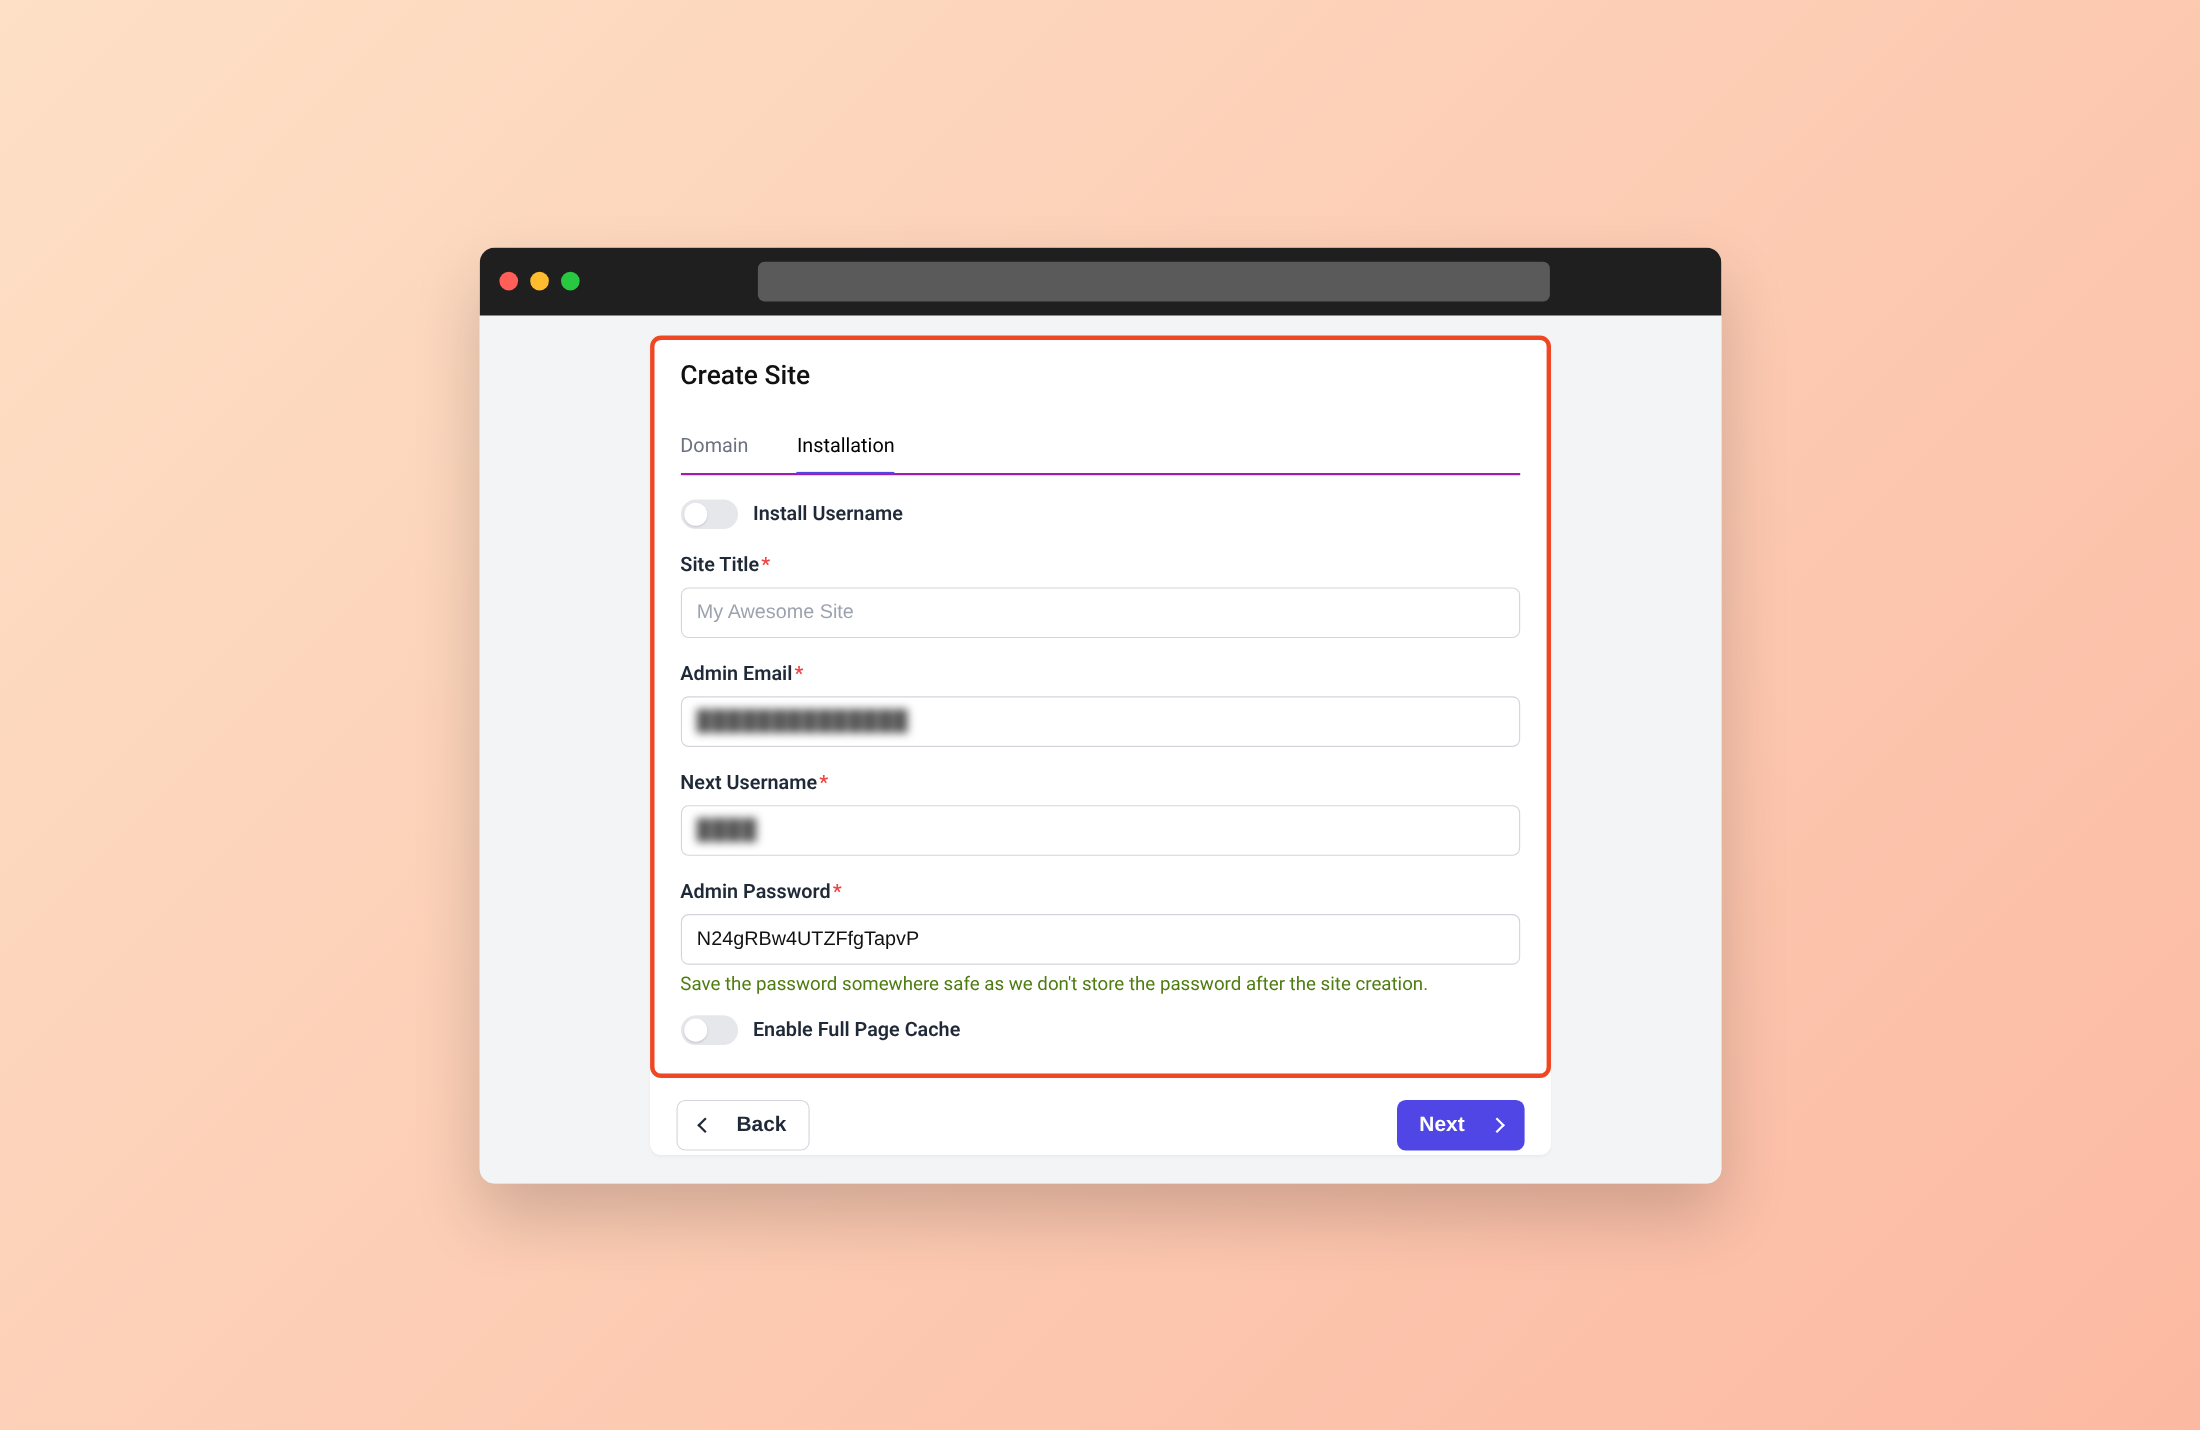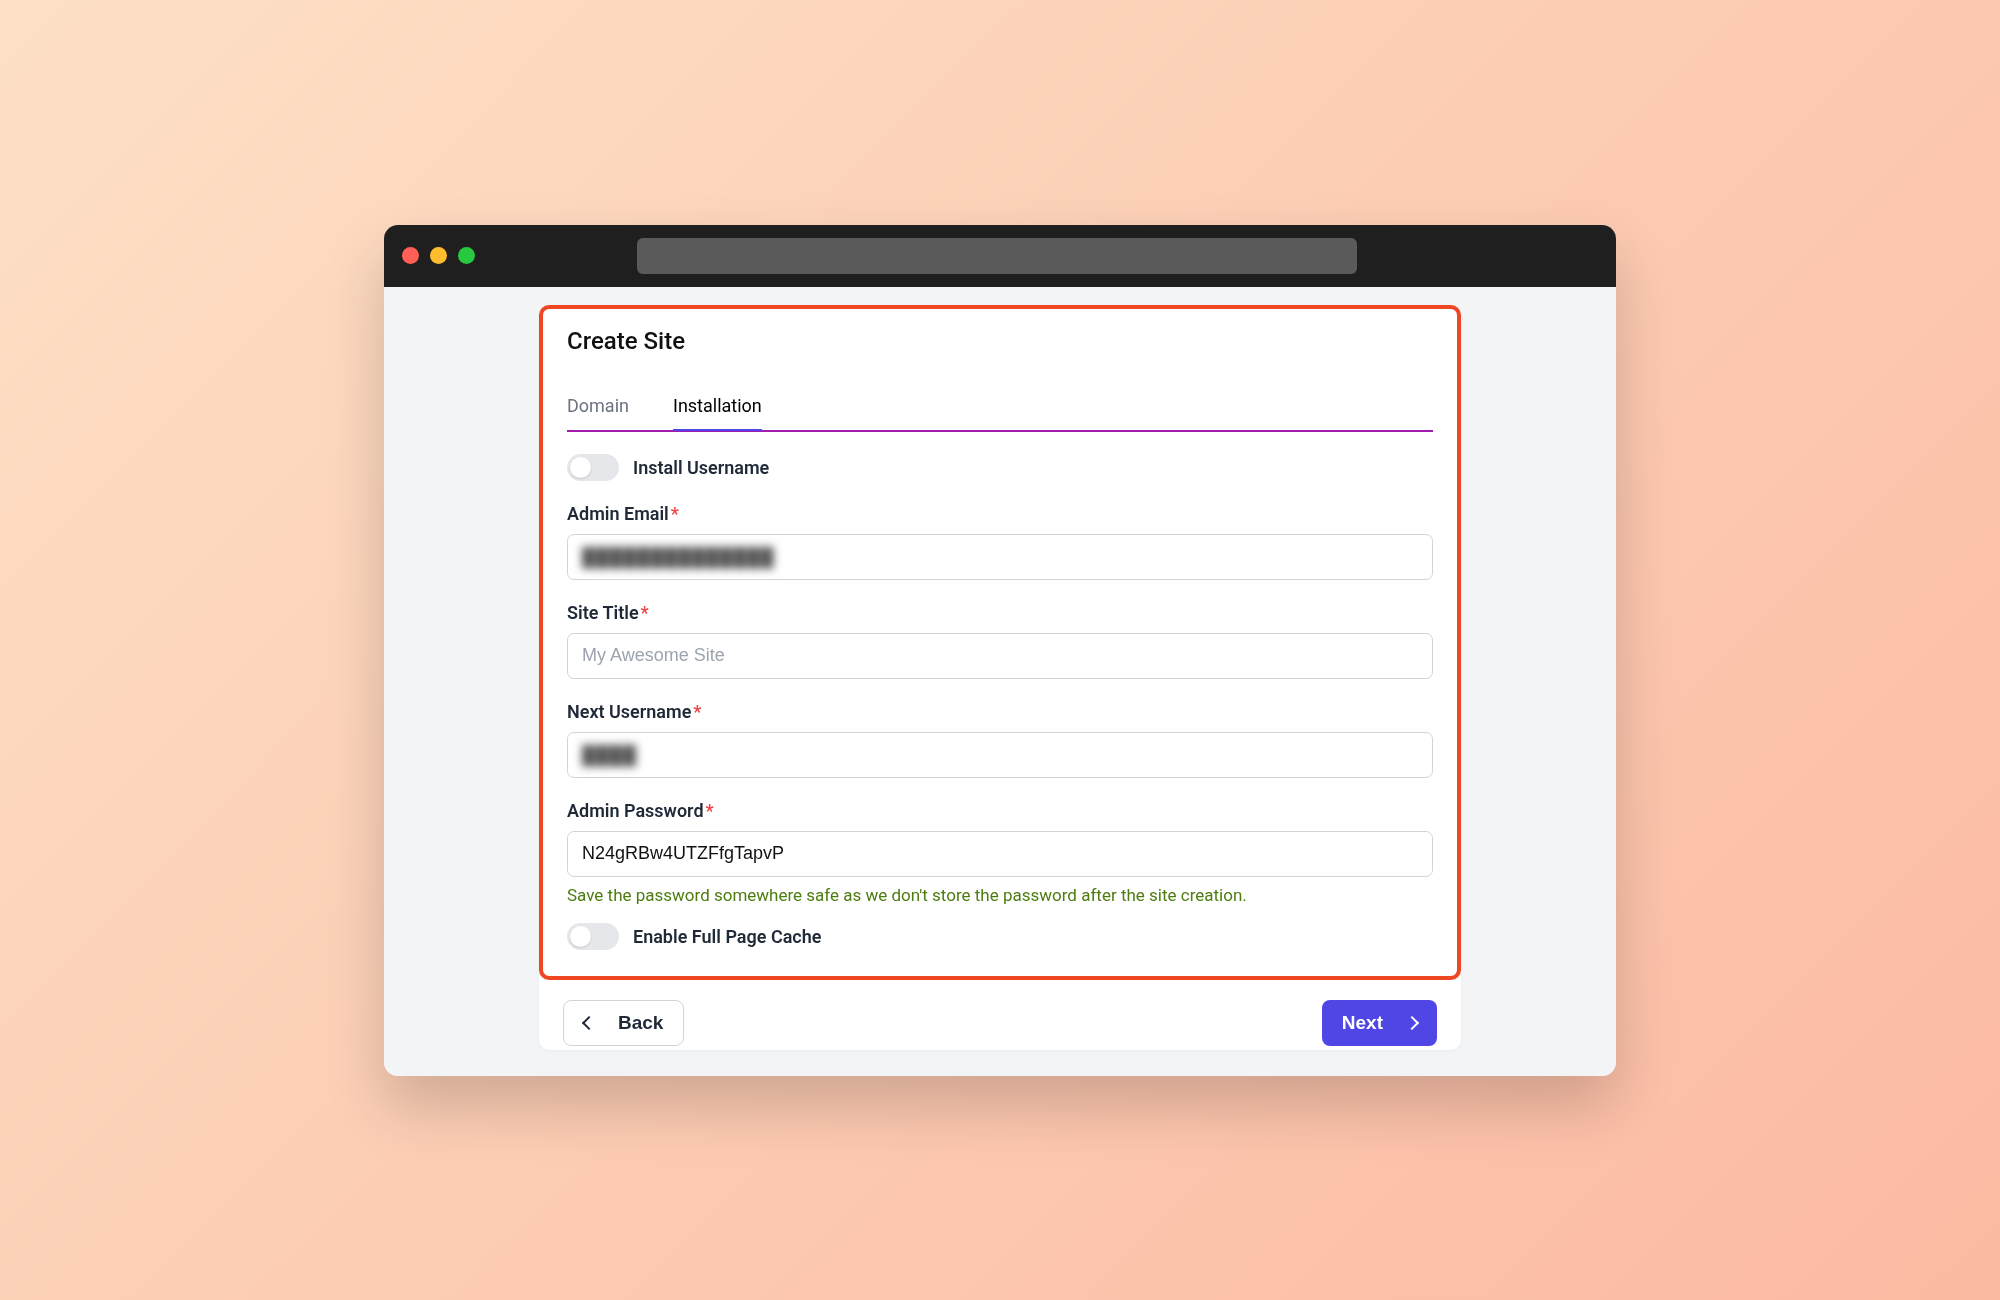--- a/index.html
+++ b/index.html
@@ -7,21 +7,21 @@
   body {
     font-family: -apple-system, BlinkMacSystemFont, "Segoe UI", Roboto, Helvetica, Arial, sans-serif;
     background: linear-gradient(135deg, #fde0c6 0%, #fcb9a2 100%);
     width: 2000px;
     height: 1300px;
     display: flex;
     align-items: center;
     justify-content: center;
   }
   .browser-window {
-    width: 1232px;
+    width: 1129px;
     background: #f3f4f6;
     border-radius: 14px;
     box-shadow: 0 30px 60px rgba(0,0,0,0.18);
     overflow: hidden;
   }
   .titlebar {
     background: #1f1f1f;
     height: 62px;
     display: flex;
     align-items: center;
@@ -203,34 +203,34 @@
 
         <div class="toggle-row">
           <div class="toggle">
               <div class="knob"></div>
             </div>
           <span class="toggle-label">Install Username</span>
         </div>
 
         <div class="field">
           <label class="field-label">
+            <span>Site Title</span><span class="req">*</span>
+          </label>
+          <input class="input" type="text" placeholder="My Awesome Site" style="">
+        </div>
+
+        <div class="field">
+          <label class="field-label">
             <span>Admin Email</span><span class="req">*</span>
           </label>
           <div class="input">
             <div class="redacted-wrap">
                 <span class="redacted">██████████████</span>
               </div>
           </div>
-        </div>
-
-        <div class="field">
-          <label class="field-label">
-            <span>Site Title</span><span class="req">*</span>
-          </label>
-          <input class="input" type="text" placeholder="My Awesome Site" style="">
         </div>
 
         <div class="field">
           <label class="field-label">
             <span>Next Username</span><span class="req">*</span>
           </label>
           <div class="input">
             <div class="redacted-wrap">
                 <span class="redacted">████</span>
               </div>

